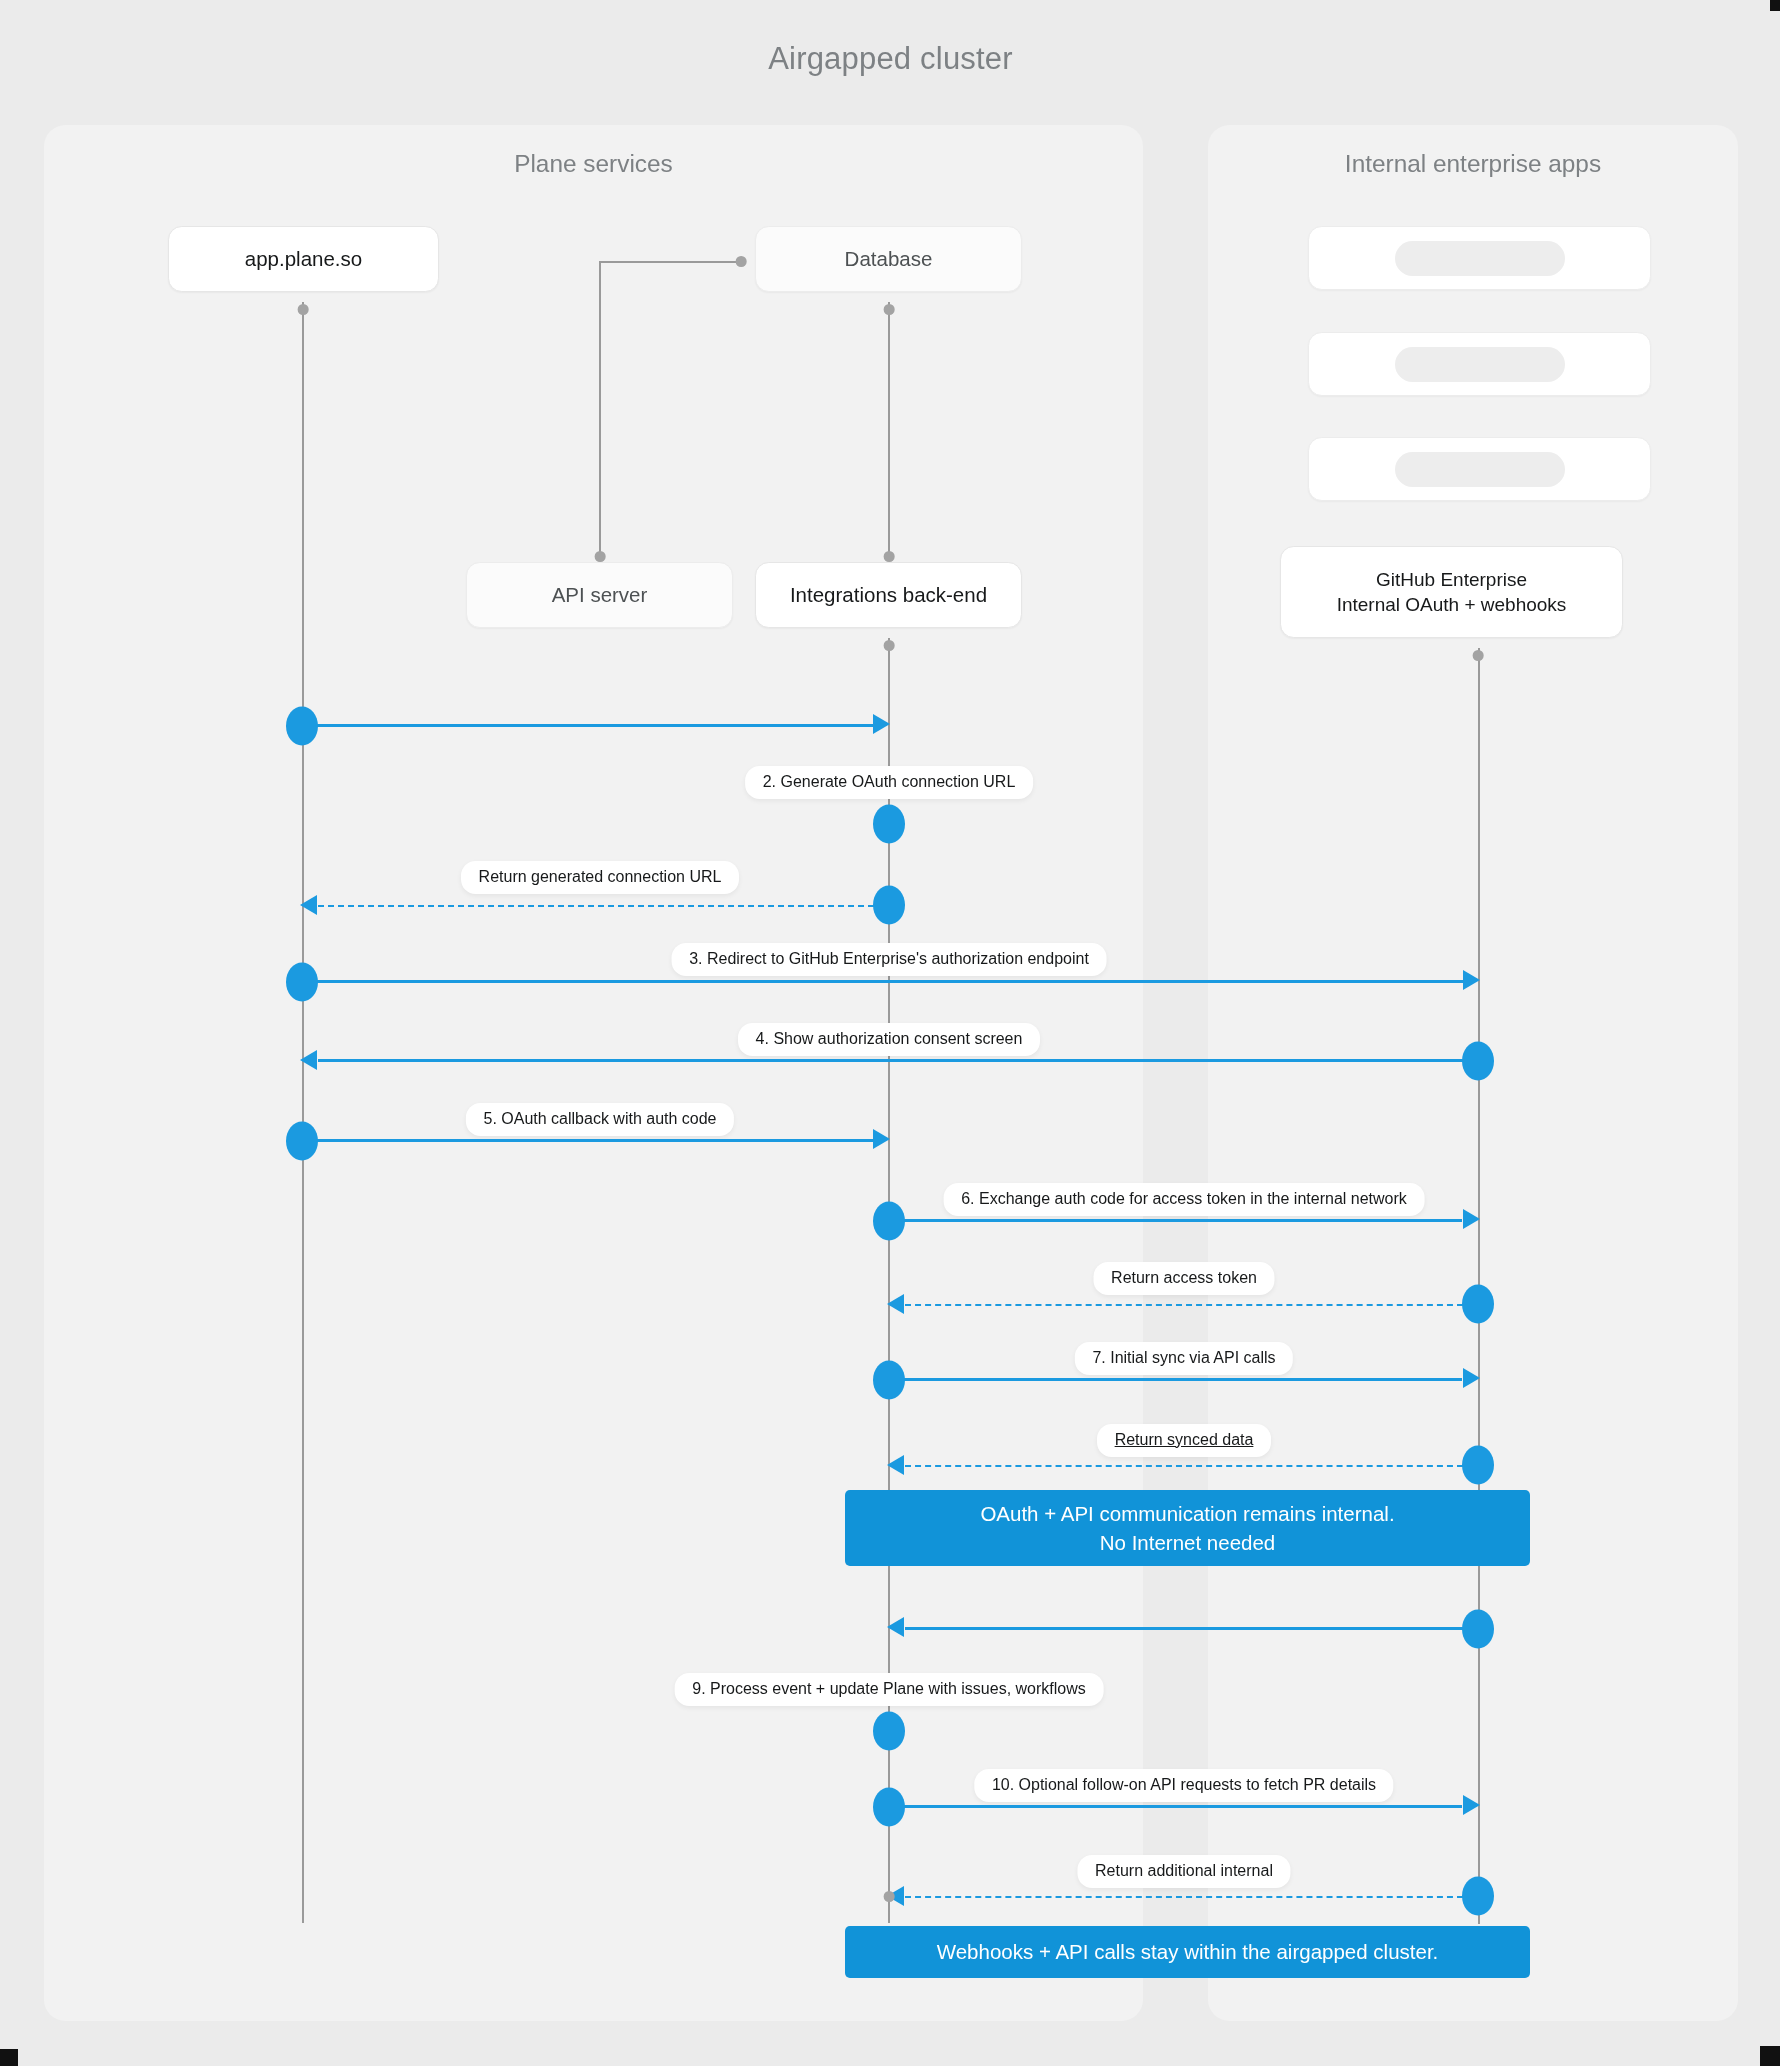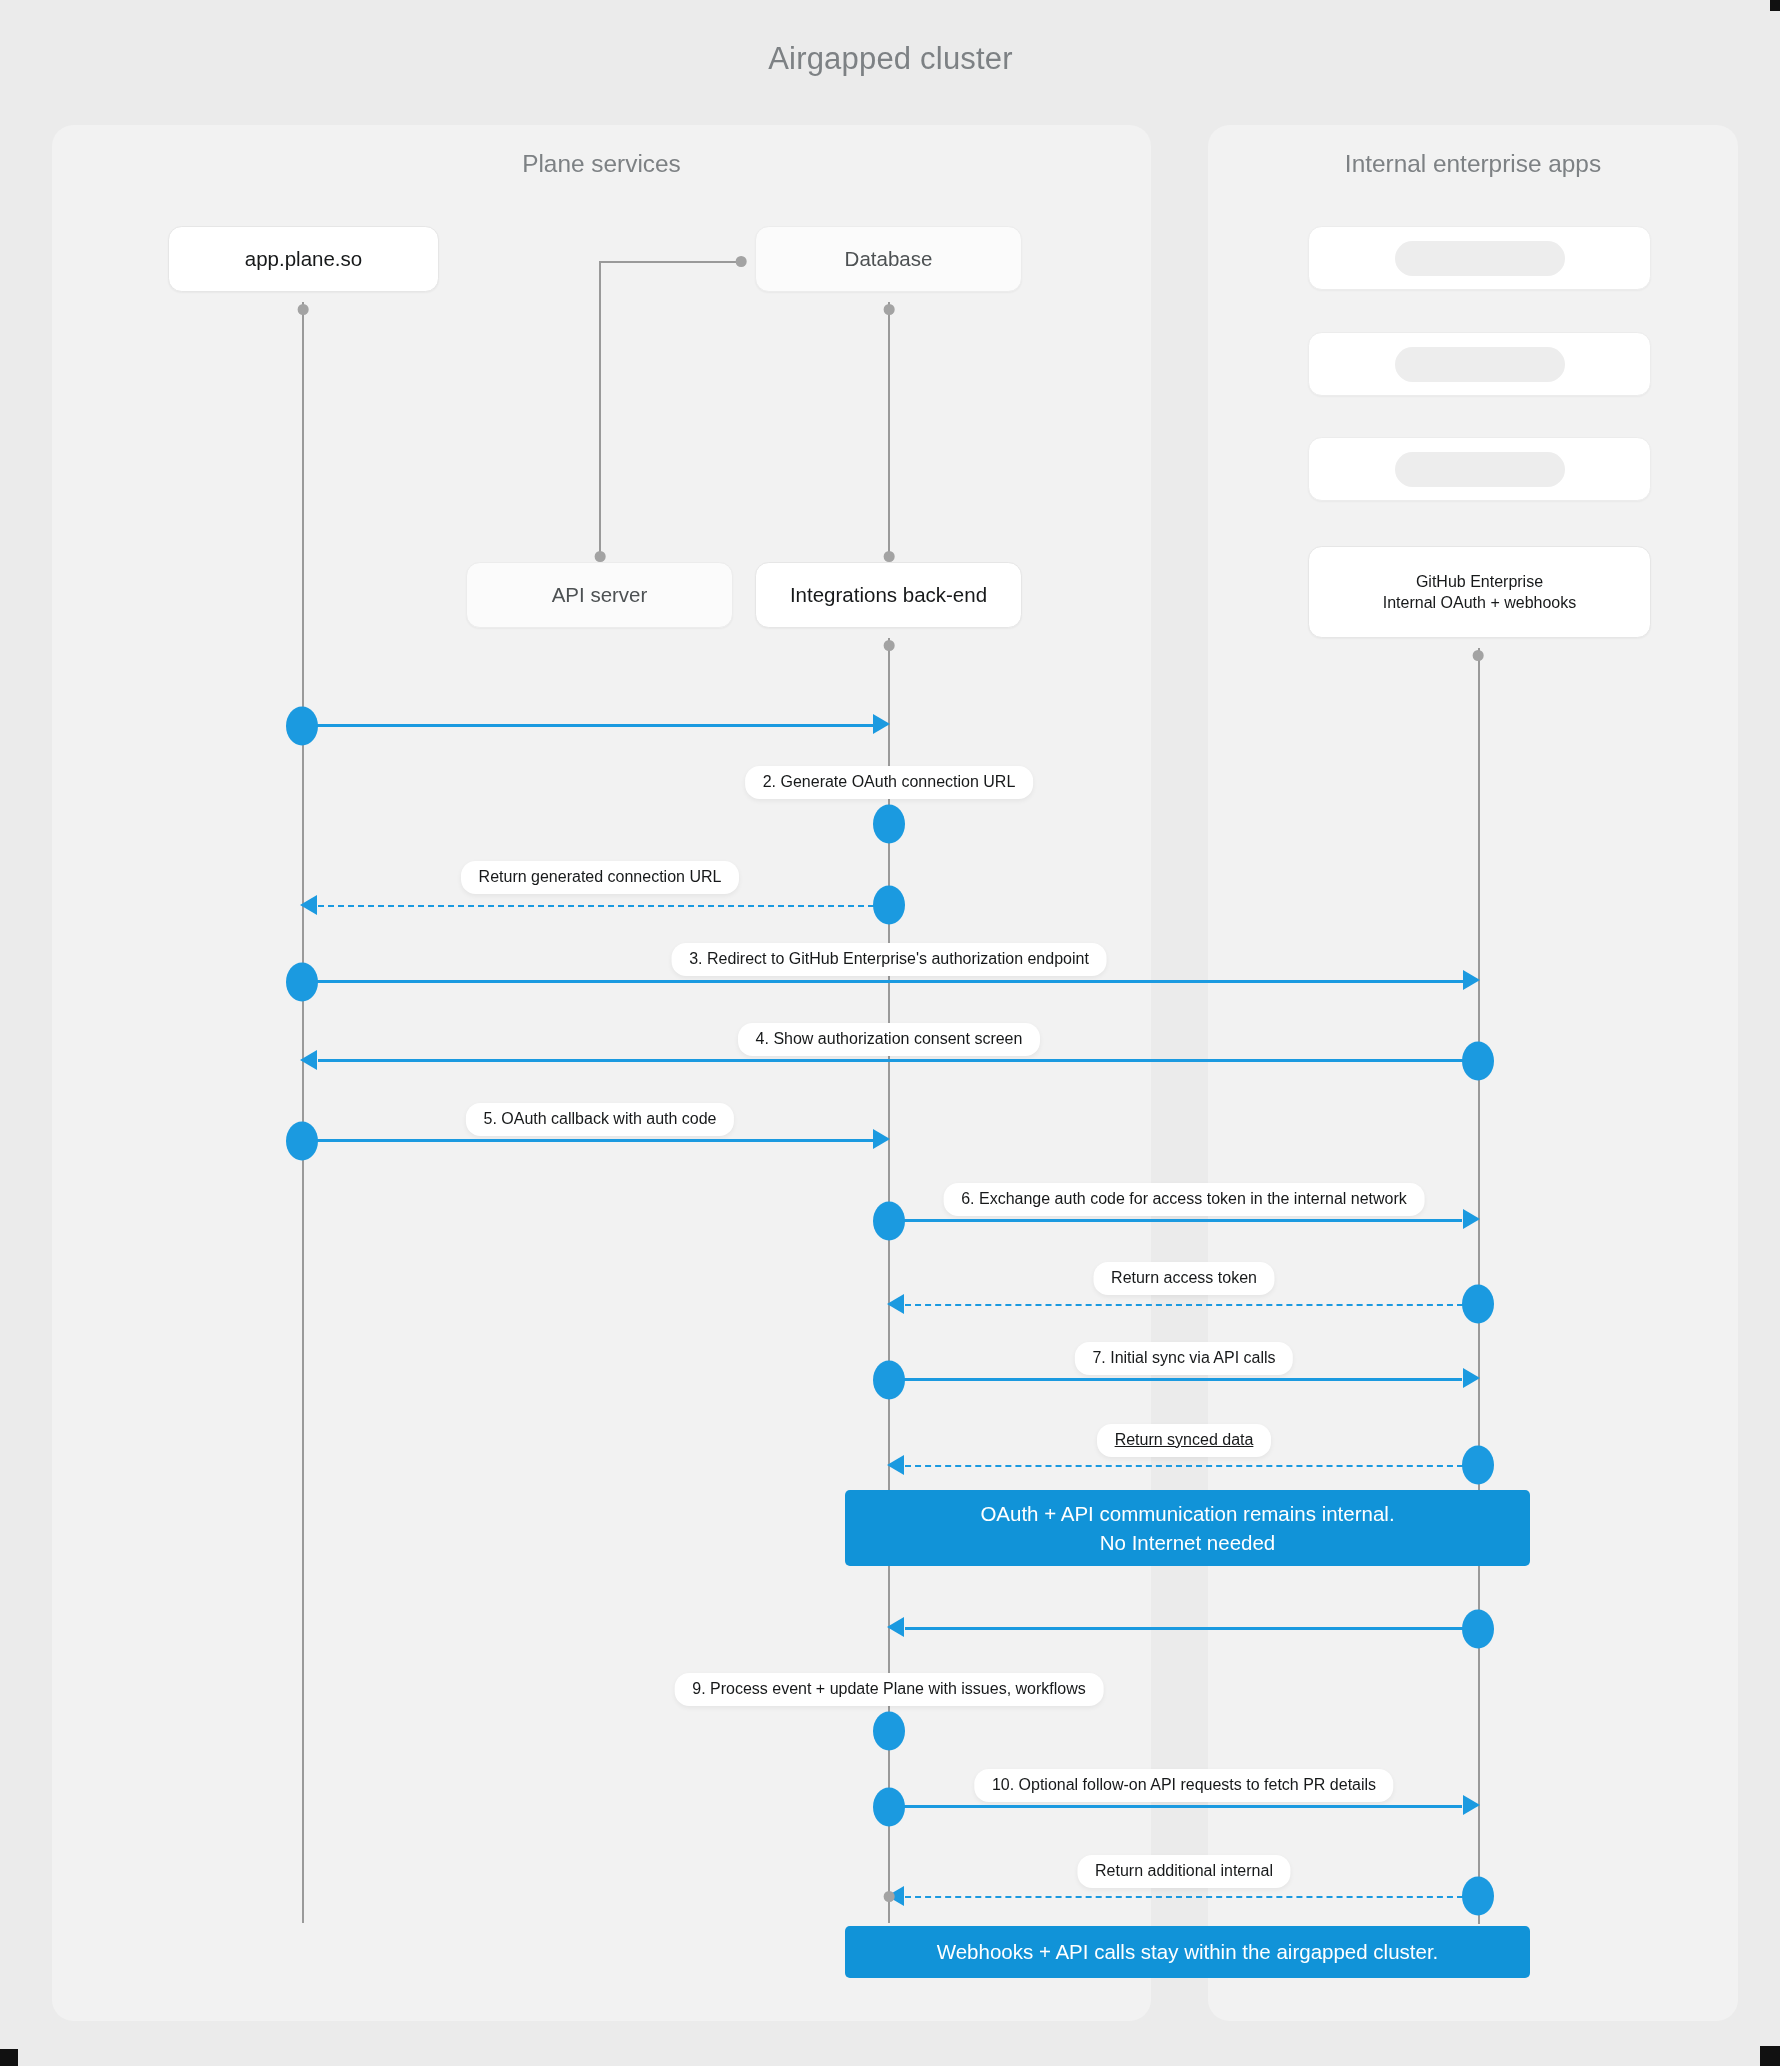--- a/index.html
+++ b/index.html
@@ -31,21 +31,21 @@
     font-size: 31px;
     color: #7d8184;
     letter-spacing: 0.2px;
   }
 
   .panel {
     position: absolute;
     background: #f2f2f2;
     border-radius: 21.5px;
   }
-  #panel-left  { left: 52px;  top: 125px; width: 1099px; height: 1896px; }
+  #panel-left  { left: 44px;  top: 125px; width: 1099px; height: 1896px; }
   #panel-right { left: 1208px; top: 125px; width: 530px;  height: 1896px; }
 
   .panel-title {
     position: absolute;
     top: 25px; left: 0; right: 0;
     text-align: center;
     font-size: 24.4px;
     color: #7d8184;
   }
 
@@ -66,22 +66,22 @@
     padding: 0 13.7px;
   }
   .node.faded { background: #fbfbfb; color: #4d5153; border-color:#ececec; }
 
   #node-appplane   { left: 168px; top: 226px; width: 271px;  height: 66px; }
   #node-database   { left: 755px; top: 226px; width: 267px;  height: 66px; }
   #node-apiserver  { left: 466px; top: 562px; width: 267px;  height: 66px; }
   #node-integrations { left: 755px; top: 562px; width: 267px; height: 66px; }
 
   #node-ghe {
-    left: 1308px; top: 546px; width: 343px; height: 92px;
-    font-size: 16px;
+    left: 1280px; top: 546px; width: 343px; height: 92px;
+    font-size: 19px;
   }
   .node-sk {
     position: absolute;
     left: 1308px; width: 343px; height: 64px;
     background: #ffffff;
     border: 1px solid #ececec;
     border-radius: 13.7px;
     display: flex; align-items: center; justify-content: center;
     box-shadow: 0 1px 2px rgba(0,0,0,0.04);
   }

